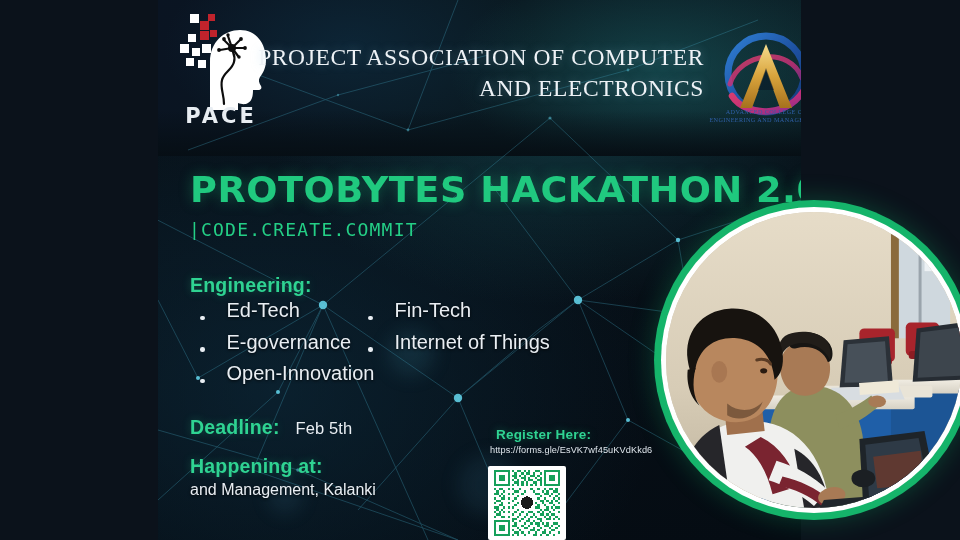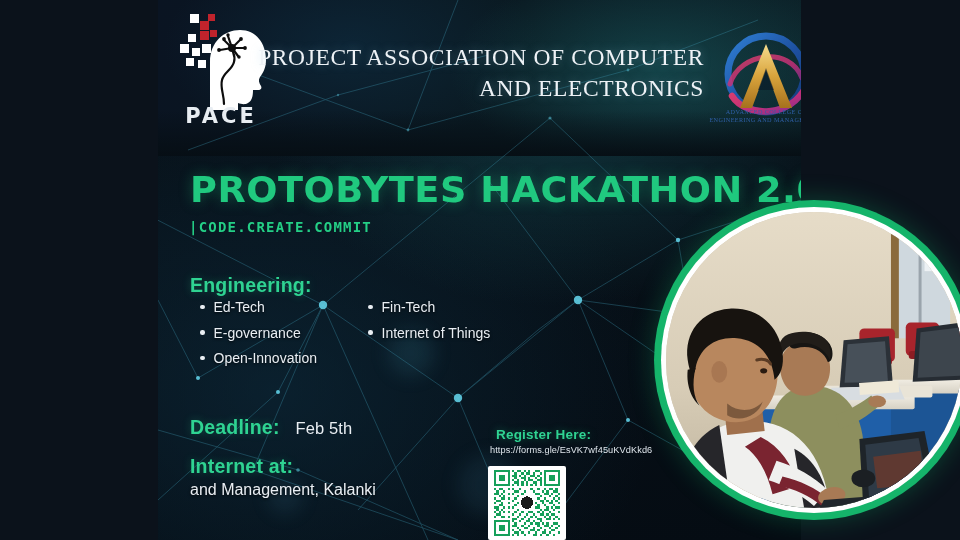--- a/index.html
+++ b/index.html
@@ -74,39 +74,39 @@
     position:absolute; left:32px; top:172px;
     color:#20c97f; font-size:36px; font-weight:700;
     letter-spacing:0.5px; line-height:1;
     font-family:"DejaVu Sans", sans-serif;
     text-shadow:0 0 14px rgba(32,201,127,0.35);
     transform:scaleX(1.02); transform-origin:left center;
     white-space:nowrap;
   }
   #tagline {
     position:absolute; left:31px; top:219px;
-    color:#24cf86; font-size:14px; font-weight:700; letter-spacing:1.2px;
+    color:#24cf86; font-size:18px; font-weight:400; letter-spacing:1.2px;
     font-family:"DejaVu Sans Mono", monospace;
     white-space:nowrap;
   }
 
   
   .sec-h {
     position:absolute; color:#2fd392; font-weight:700;
     font-size:19.5px; letter-spacing:0.2px; white-space:nowrap;
     text-shadow:0 0 9px rgba(47,211,146,0.30);
   }
   .sec-v { color:#e9eef3; font-weight:400; font-size:16.5px; letter-spacing:0.1px; }
 
   #cats-h { left:32px; top:274px; }
   #cat-col-a { position:absolute; left:42px; top:300px; }
   #cat-col-b { position:absolute; left:210px; top:300px; }
   .cat-li {
-    display:flex; align-items:center; gap:9px;
-    color:#e9eef3; font-size:14px; line-height:1; margin-bottom:11.5px;
+    display:flex; align-items:flex-end; gap:22px;
+    color:#e9eef3; font-size:20px; line-height:1; margin-bottom:11.5px;
     white-space:nowrap; text-shadow:0 1px 3px rgba(0,0,0,0.8);
   }
   .cat-li .dot { width:4.5px; height:4.5px; border-radius:50%; background:#e9eef3; flex:0 0 auto; }
 
   #dates-row { position:absolute; left:32px; top:387px; white-space:nowrap; display:flex; align-items:baseline; gap:8px; }
   #dead-row  { position:absolute; left:32px; top:416px; white-space:nowrap; display:flex; align-items:baseline; gap:16px; }
   #dates-row .sec-h, #dead-row .sec-h { position:static; }
 
   #happen-h { left:32px; top:455px; }
   #venue {
@@ -307,21 +307,21 @@
         <span class="dot"></span>
         <span>Internet of Things</span>
       </div>
     </div>
 
     <div id="dead-row">
       <span class="sec-h">Deadline:</span>
       <span class="sec-v">Feb 5th</span>
     </div>
 
-    <div class="sec-h" id="happen-h">Internet at:</div>
+    <div class="sec-h" id="happen-h">Happening at:</div>
     <div id="venue">
       <div>and Management, Kalanki</div>
     </div>
 
     <div id="reg-h">Register Here:</div>
     <div id="reg-url">https://forms.gle/EsVK7wf45uKVdKkd6</div>
 
     <div id="qr-wrap">
       <svg id="qr" viewBox="0 0 29 29" shape-rendering="crispEdges">
         <rect width="29" height="29" fill="#ffffff"></rect>

